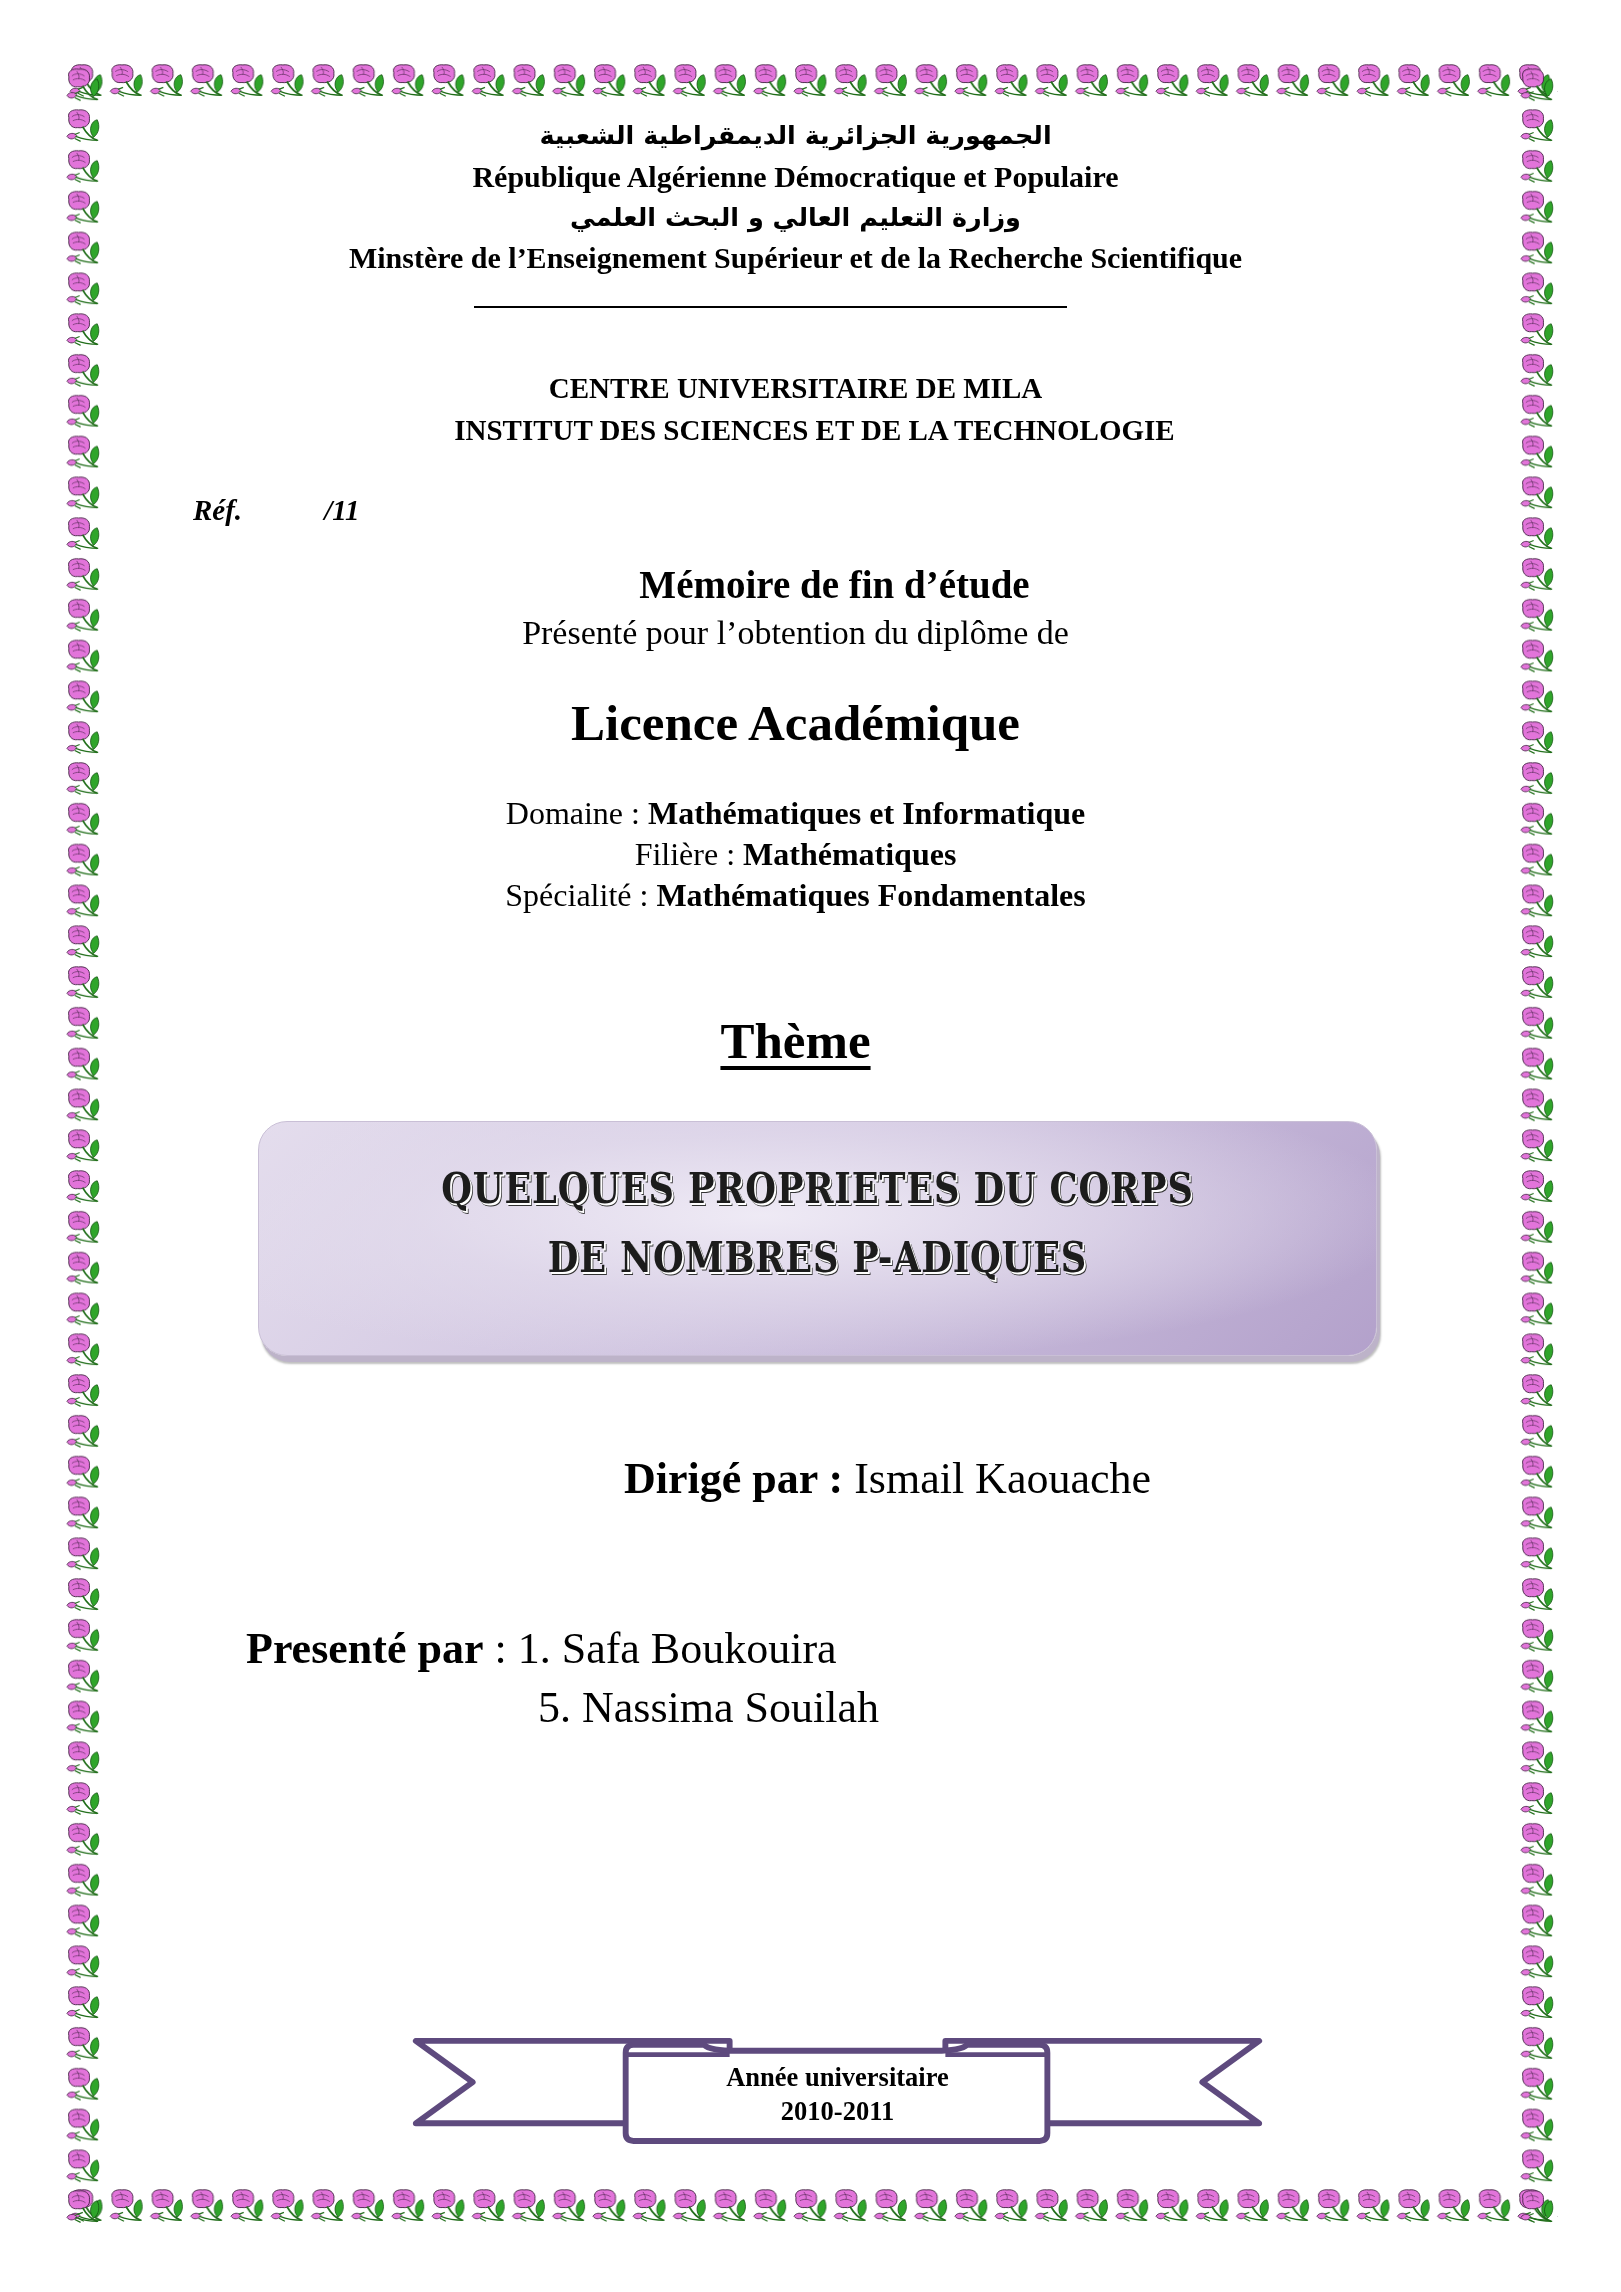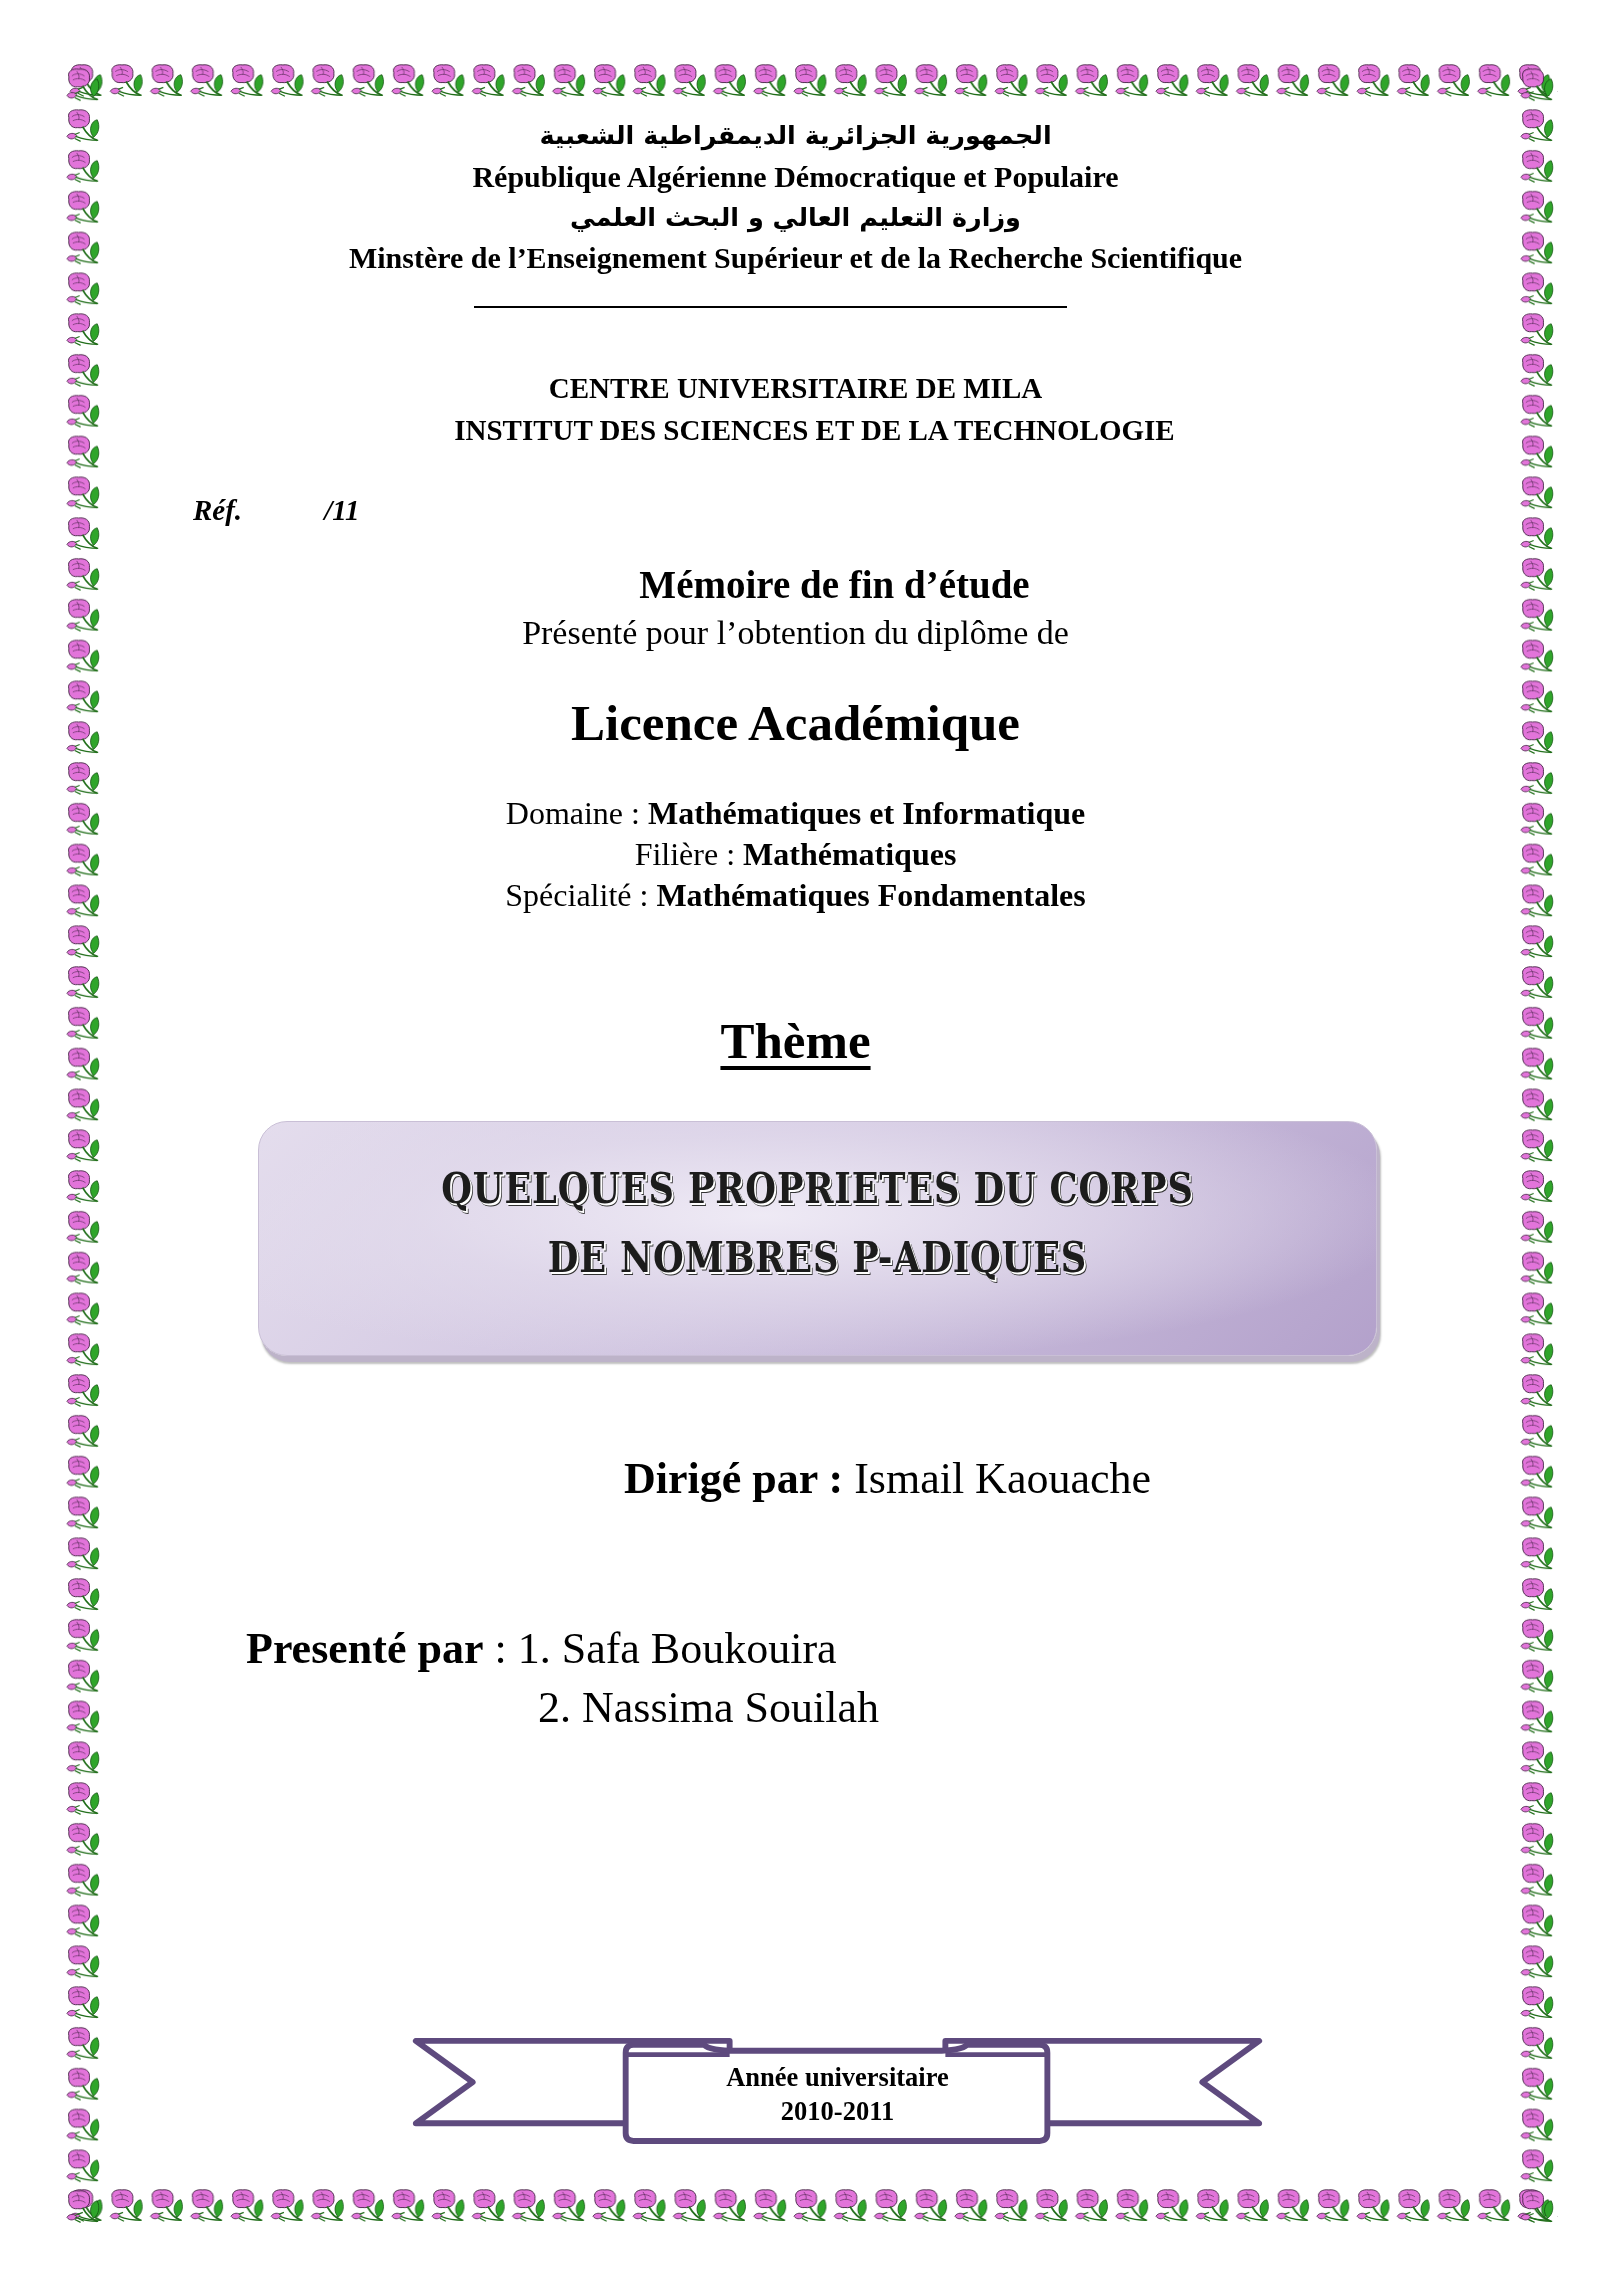--- a/index.html
+++ b/index.html
@@ -141,21 +141,21 @@
   <div class="title-line" style="top:110px;">DE NOMBRES P-ADIQUES</div>
 </div>
 
 <div class="dirige">
   <b>Dirigé par : </b><span>Ismail Kaouache</span>
 </div>
 
 <div class="presente-par">
   <b>Presenté par</b><span> : </span><span>1. Safa Boukouira</span>
 </div>
-<div class="student2">2. Nassima Souilah</div>
+<div class="student2">5. Nassima Souilah</div>
 
 <div class="ribbon">
   <svg viewBox="0 0 880 120">
     <g fill="#ffffff" stroke="#5e4a7e" stroke-width="6" stroke-linejoin="round">
 
       <path d="M10 12 L330 12 L330 96 L10 96 L68 54 Z"></path>
 
       <path d="M870 12 L550 12 L550 96 L870 96 L812 54 Z"></path>
 
       <path d="M224 24 Q224 16 232 16 L304 16 Q310 22 336 22 L540 22 Q566 22 572 16 L646 16 Q654 16 654 24 L654 106 Q654 114 646 114 L232 114 Q224 114 224 106 Z"></path>

